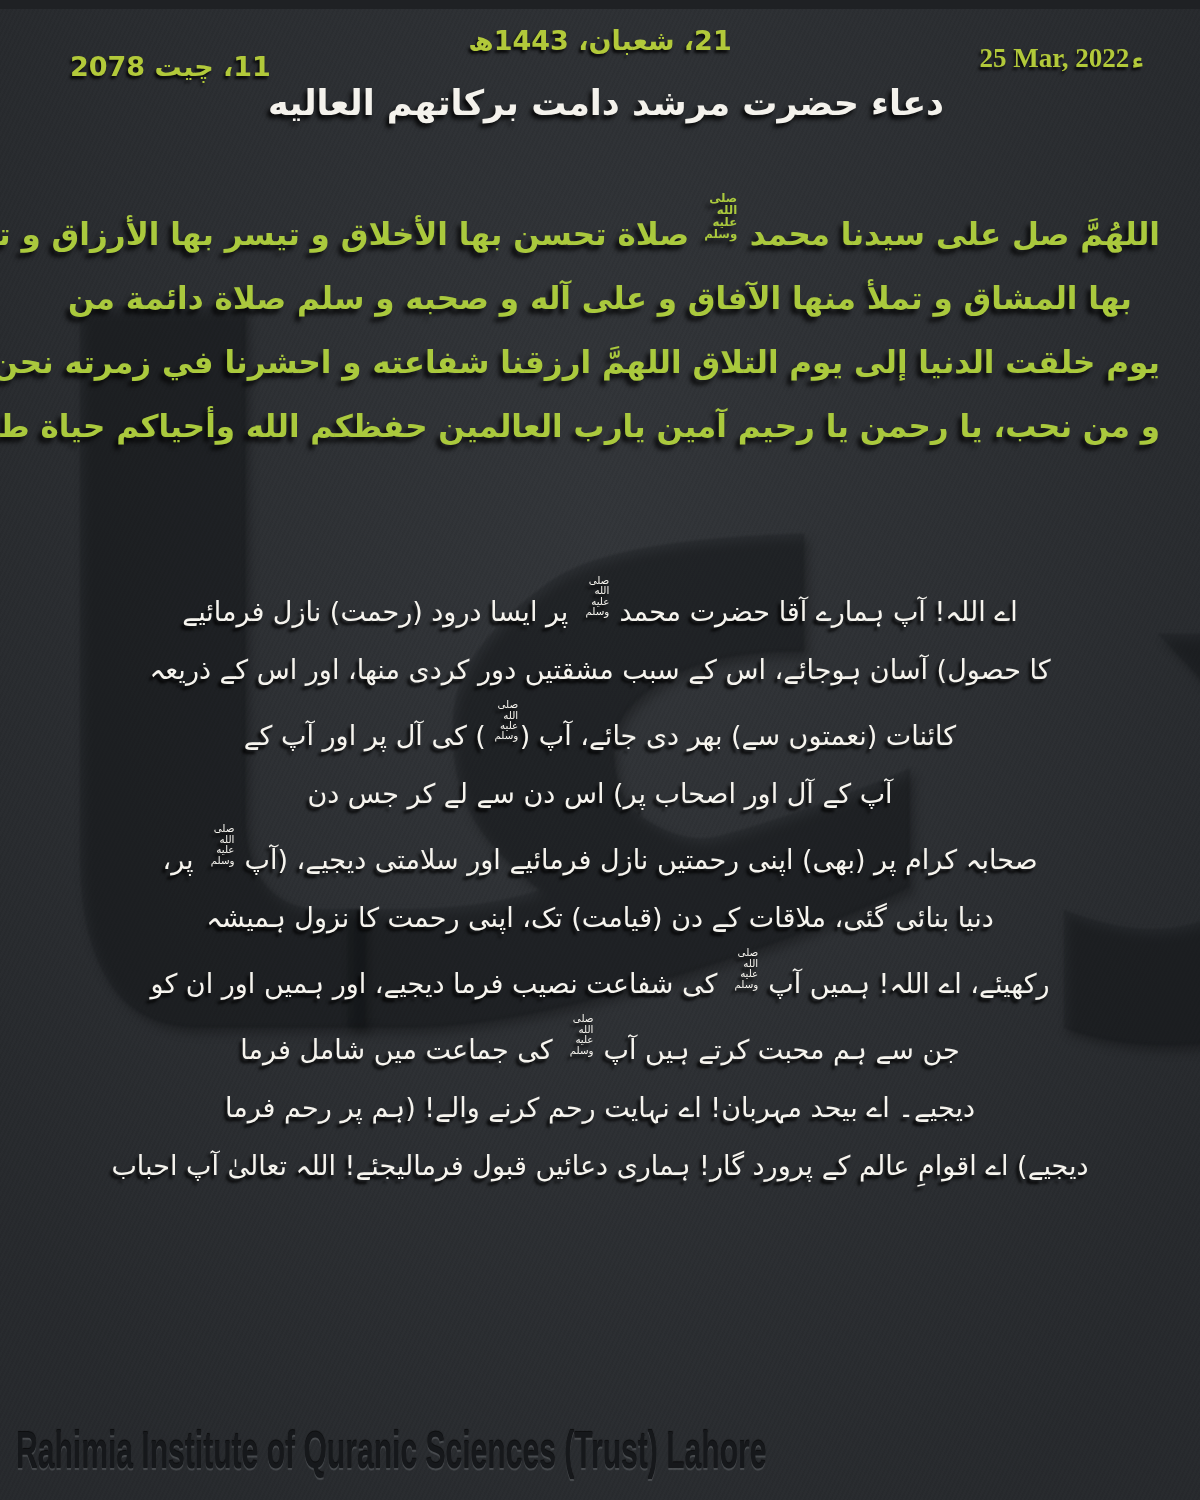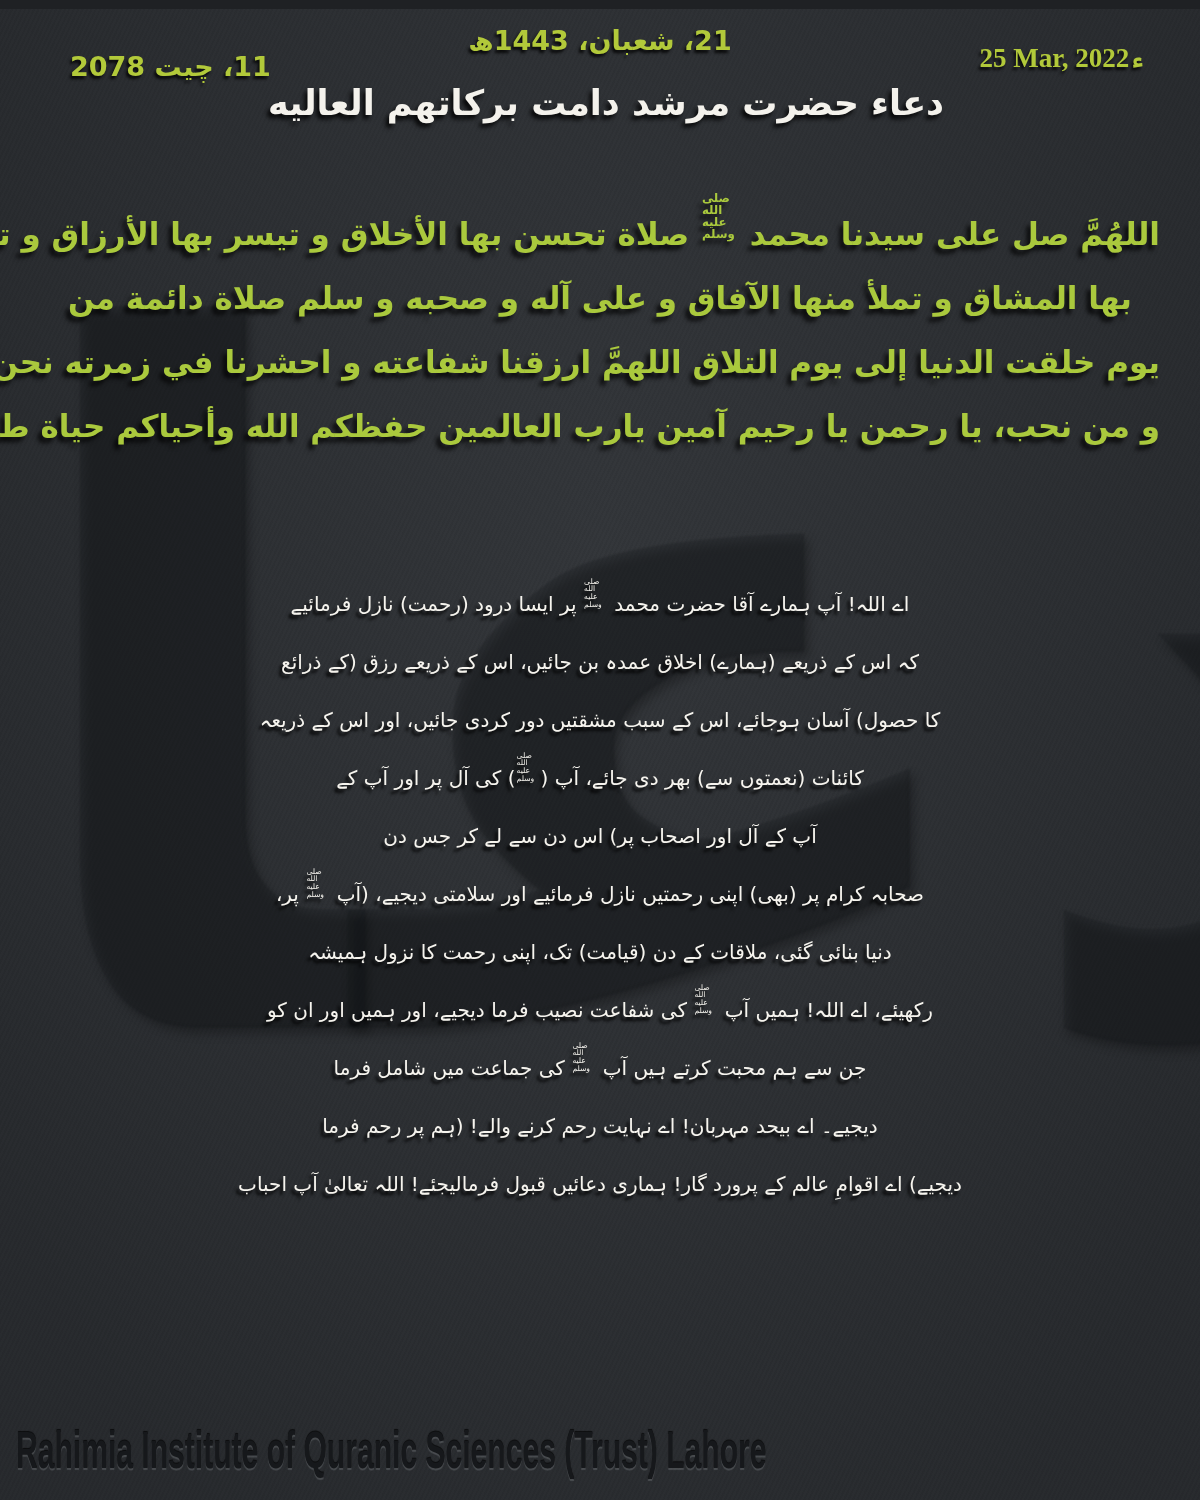--- a/index.html
+++ b/index.html
@@ -69,32 +69,32 @@
   
   .urdu-block{
     position:absolute;
     top:566px;left:60px;right:60px;
     text-align:center;
   }
   .urdu-line{
     direction:rtl;
     white-space:nowrap;
     color:#f6f4ee;
-    font-size:20px;
+    font-size:27px;
     line-height:58px;
     text-shadow:-3px 4px 3px rgba(0,0,0,0.9);
   }
   
   .saw{
     display:inline-block;
     font-size:0.38em;
     line-height:1.02;
     width:3.0em;
     vertical-align:0.55em;
-    text-align:left;
+    text-align:right;
     white-space:normal;
     margin:0 0.15em;
   }
   
   .footer{
     position:absolute;
     left:0;right:0;bottom:0;
     height:108px;
     display:flex;
     align-items:center;
@@ -131,22 +131,21 @@
 
   <div class="arabic-block">
     <div class="arabic-line">اللهُمَّ صل على سيدنا محمد <span class="saw">صلى الله عليه وسلم</span> صلاة تحسن بها الأخلاق و تيسر بها الأرزاق و تدفع</div>
     <div class="arabic-line">بها المشاق و تملأ منها الآفاق و على آله و صحبه و سلم صلاة دائمة من</div>
     <div class="arabic-line">يوم خلقت الدنيا إلى يوم التلاق اللهمَّ ارزقنا شفاعته و احشرنا في زمرته نحن</div>
     <div class="arabic-line">و من نحب، يا رحمن يا رحيم آمين يارب العالمين حفظكم الله وأحياكم حياة طيبة</div>
   </div>
 
   <div class="urdu-block">
     <div class="urdu-line">اے اللہ! آپ ہمارے آقا حضرت محمد <span class="saw">صلى الله عليه وسلم</span> پر ایسا درود (رحمت) نازل فرمائیے</div>
-    <div class="urdu-line">کہ اس کے ذریعے (ہمارے) اخلاق عمدہ بن جائیں، اس کے ذریعے رزق (کے ذرائع</div>
-    <div class="urdu-line">کا حصول) آسان ہوجائے، اس کے سبب مشقتیں دور کردی جائیں، اور اس کے ذریعہ</div>
+    <div class="urdu-line">کا حصول) آسان ہوجائے، اس کے سبب مشقتیں دور کردی منها، اور اس کے ذریعہ</div>
     <div class="urdu-line">کائنات (نعمتوں سے) بھر دی جائے، آپ (<span class="saw">صلى الله عليه وسلم</span>) کی آل پر اور آپ کے</div>
     <div class="urdu-line">آپ کے آل اور اصحاب پر) اس دن سے لے کر جس دن</div>
     <div class="urdu-line">صحابہ کرام پر (بھی) اپنی رحمتیں نازل فرمائیے اور سلامتی دیجیے، (آپ <span class="saw">صلى الله عليه وسلم</span> پر،</div>
     <div class="urdu-line">دنیا بنائی گئی، ملاقات کے دن (قیامت) تک، اپنی رحمت کا نزول ہمیشہ</div>
     <div class="urdu-line">رکھیئے، اے اللہ! ہمیں آپ <span class="saw">صلى الله عليه وسلم</span> کی شفاعت نصیب فرما دیجیے، اور ہمیں اور ان کو</div>
     <div class="urdu-line">جن سے ہم محبت کرتے ہیں آپ <span class="saw">صلى الله عليه وسلم</span> کی جماعت میں شامل فرما</div>
     <div class="urdu-line">دیجیے۔ اے بیحد مہربان! اے نہایت رحم کرنے والے! (ہم پر رحم فرما</div>
     <div class="urdu-line">دیجیے) اے اقوامِ عالم کے پرورد گار! ہماری دعائیں قبول فرمالیجئے! اللہ تعالیٰ آپ احباب</div>
   </div>
 

